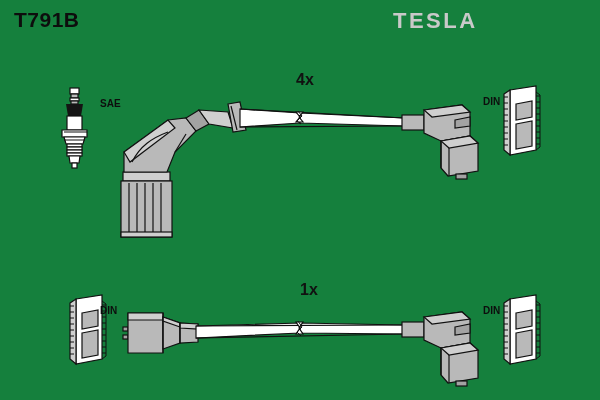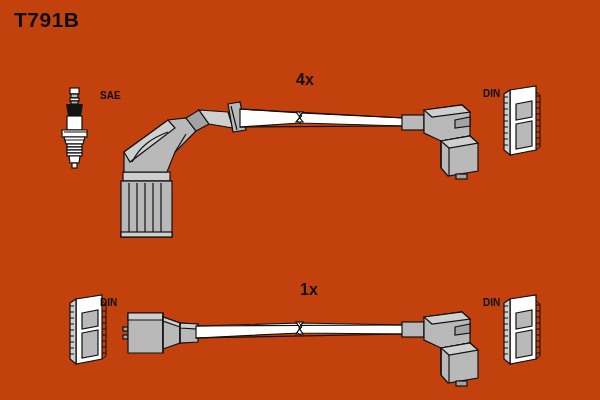--- a/index.html
+++ b/index.html
@@ -12,21 +12,21 @@
     height: 400px;
     overflow: hidden;
     font-family: "Liberation Sans", sans-serif;
     position: relative;
   }
   #sheet {
     position: absolute;
     left: 0; top: 0;
     width: 600px;
     height: 400px;
-    background: #c2410c;
+    background: #15803d;
   }
   .diagram-svg {
     position: absolute;
     left: 0; top: 0;
     width: 600px;
     height: 400px;
   }
   .part-title {
     position: absolute;
     left: 14px;
@@ -65,20 +65,21 @@
     white-space: nowrap;
   }
   .qty-top { left: 296px; top: 71px; }
   .qty-bottom { left: 300px; top: 281px; }
   .tag-label {
     position: absolute;
     font-size: 10px;
     font-weight: bold;
     color: #0d0d0d;
     white-space: nowrap;
+    margin-top: 8px;
   }
   .tag-sae   { left: 100px; top: 90px; }
   .tag-din-tr { left: 483px; top: 88px; }
   .tag-din-bl { left: 100px; top: 297px; }
   .tag-din-br { left: 483px; top: 297px; }
 </style>
 </head>
 <body>
 
 <div id="sheet">
@@ -274,20 +275,21 @@
       <path class="ln-t" d="M536 323 L540 323"></path>
       <path class="ln-t" d="M536 329 L540 329"></path>
       <path class="ln-t" d="M536 335 L540 335"></path>
       <path class="ln-t" d="M536 341 L540 341"></path>
       <path class="ln-t" d="M536 347 L540 347"></path>
       <path class="ln-t" d="M536 353 L540 353"></path>
     </g>
   </svg>
 
   <div class="part-title">T791B</div>
+  <div class="brand-logo">TESLA</div>
 
   <div class="qty-label qty-top">4x</div>
   <div class="qty-label qty-bottom">1x</div>
 
   <div class="tag-label tag-sae">SAE</div>
   <div class="tag-label tag-din-tr">DIN</div>
   <div class="tag-label tag-din-bl">DIN</div>
   <div class="tag-label tag-din-br">DIN</div>
 
 </div>

